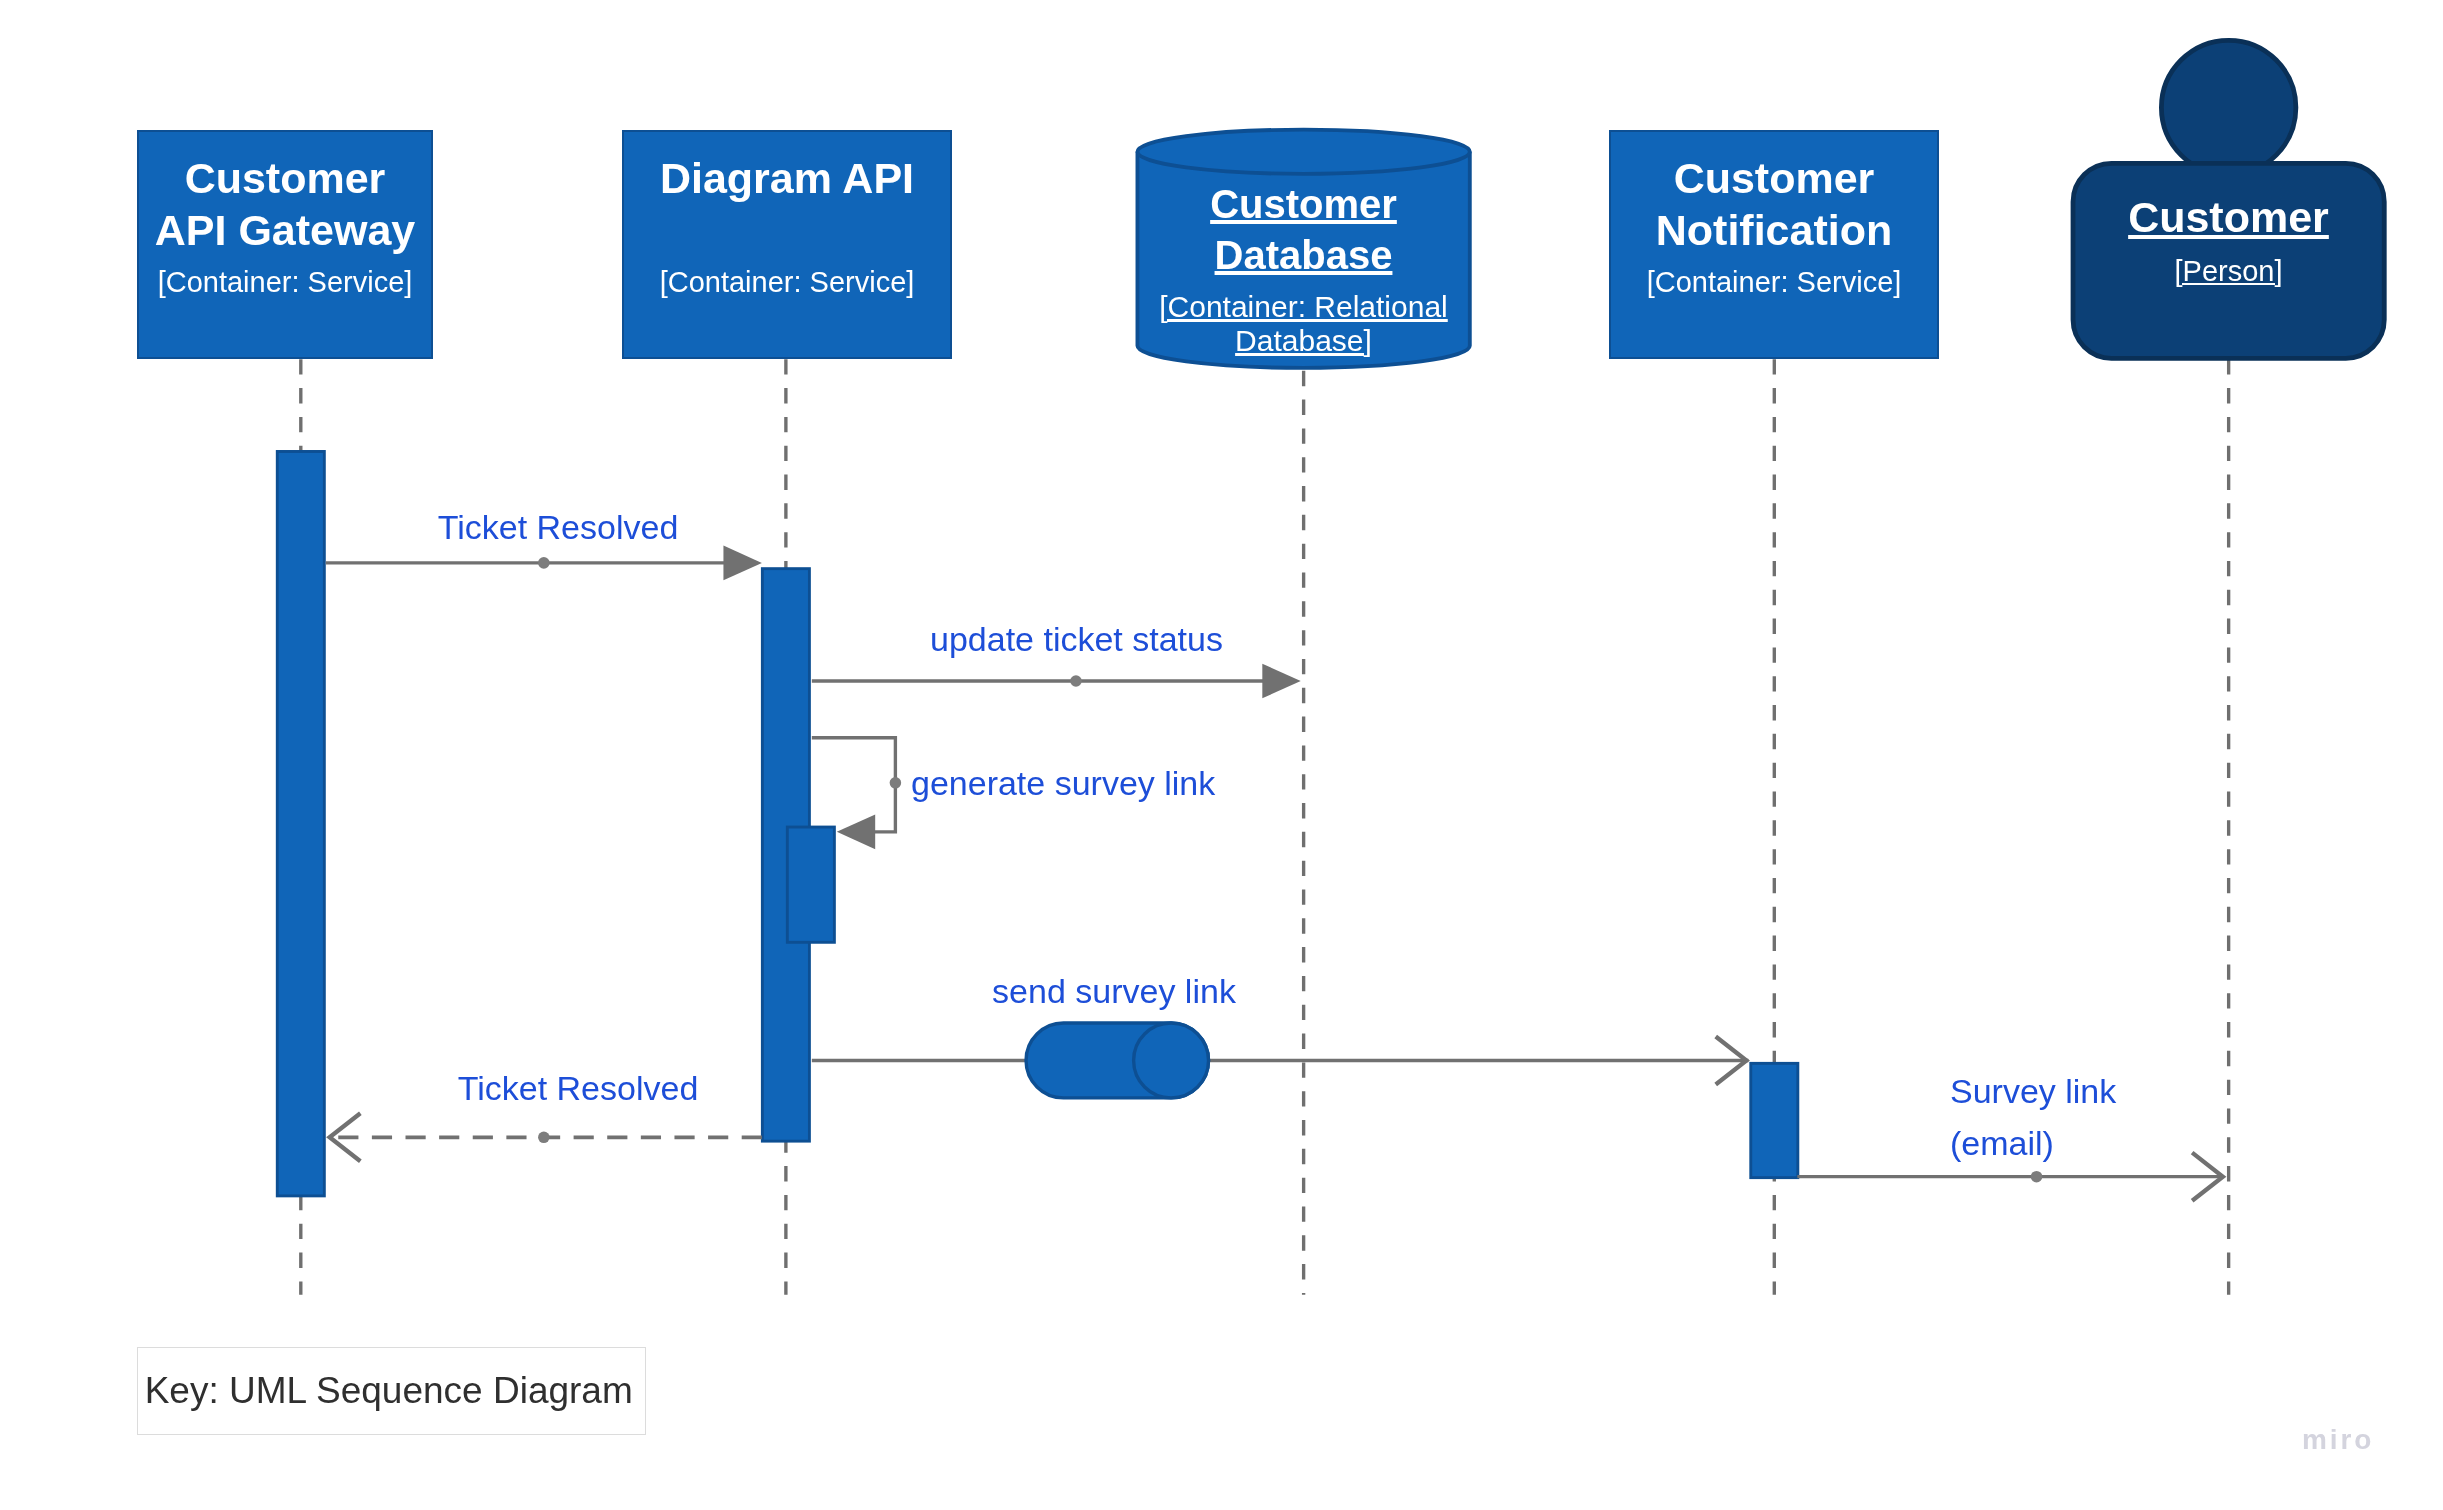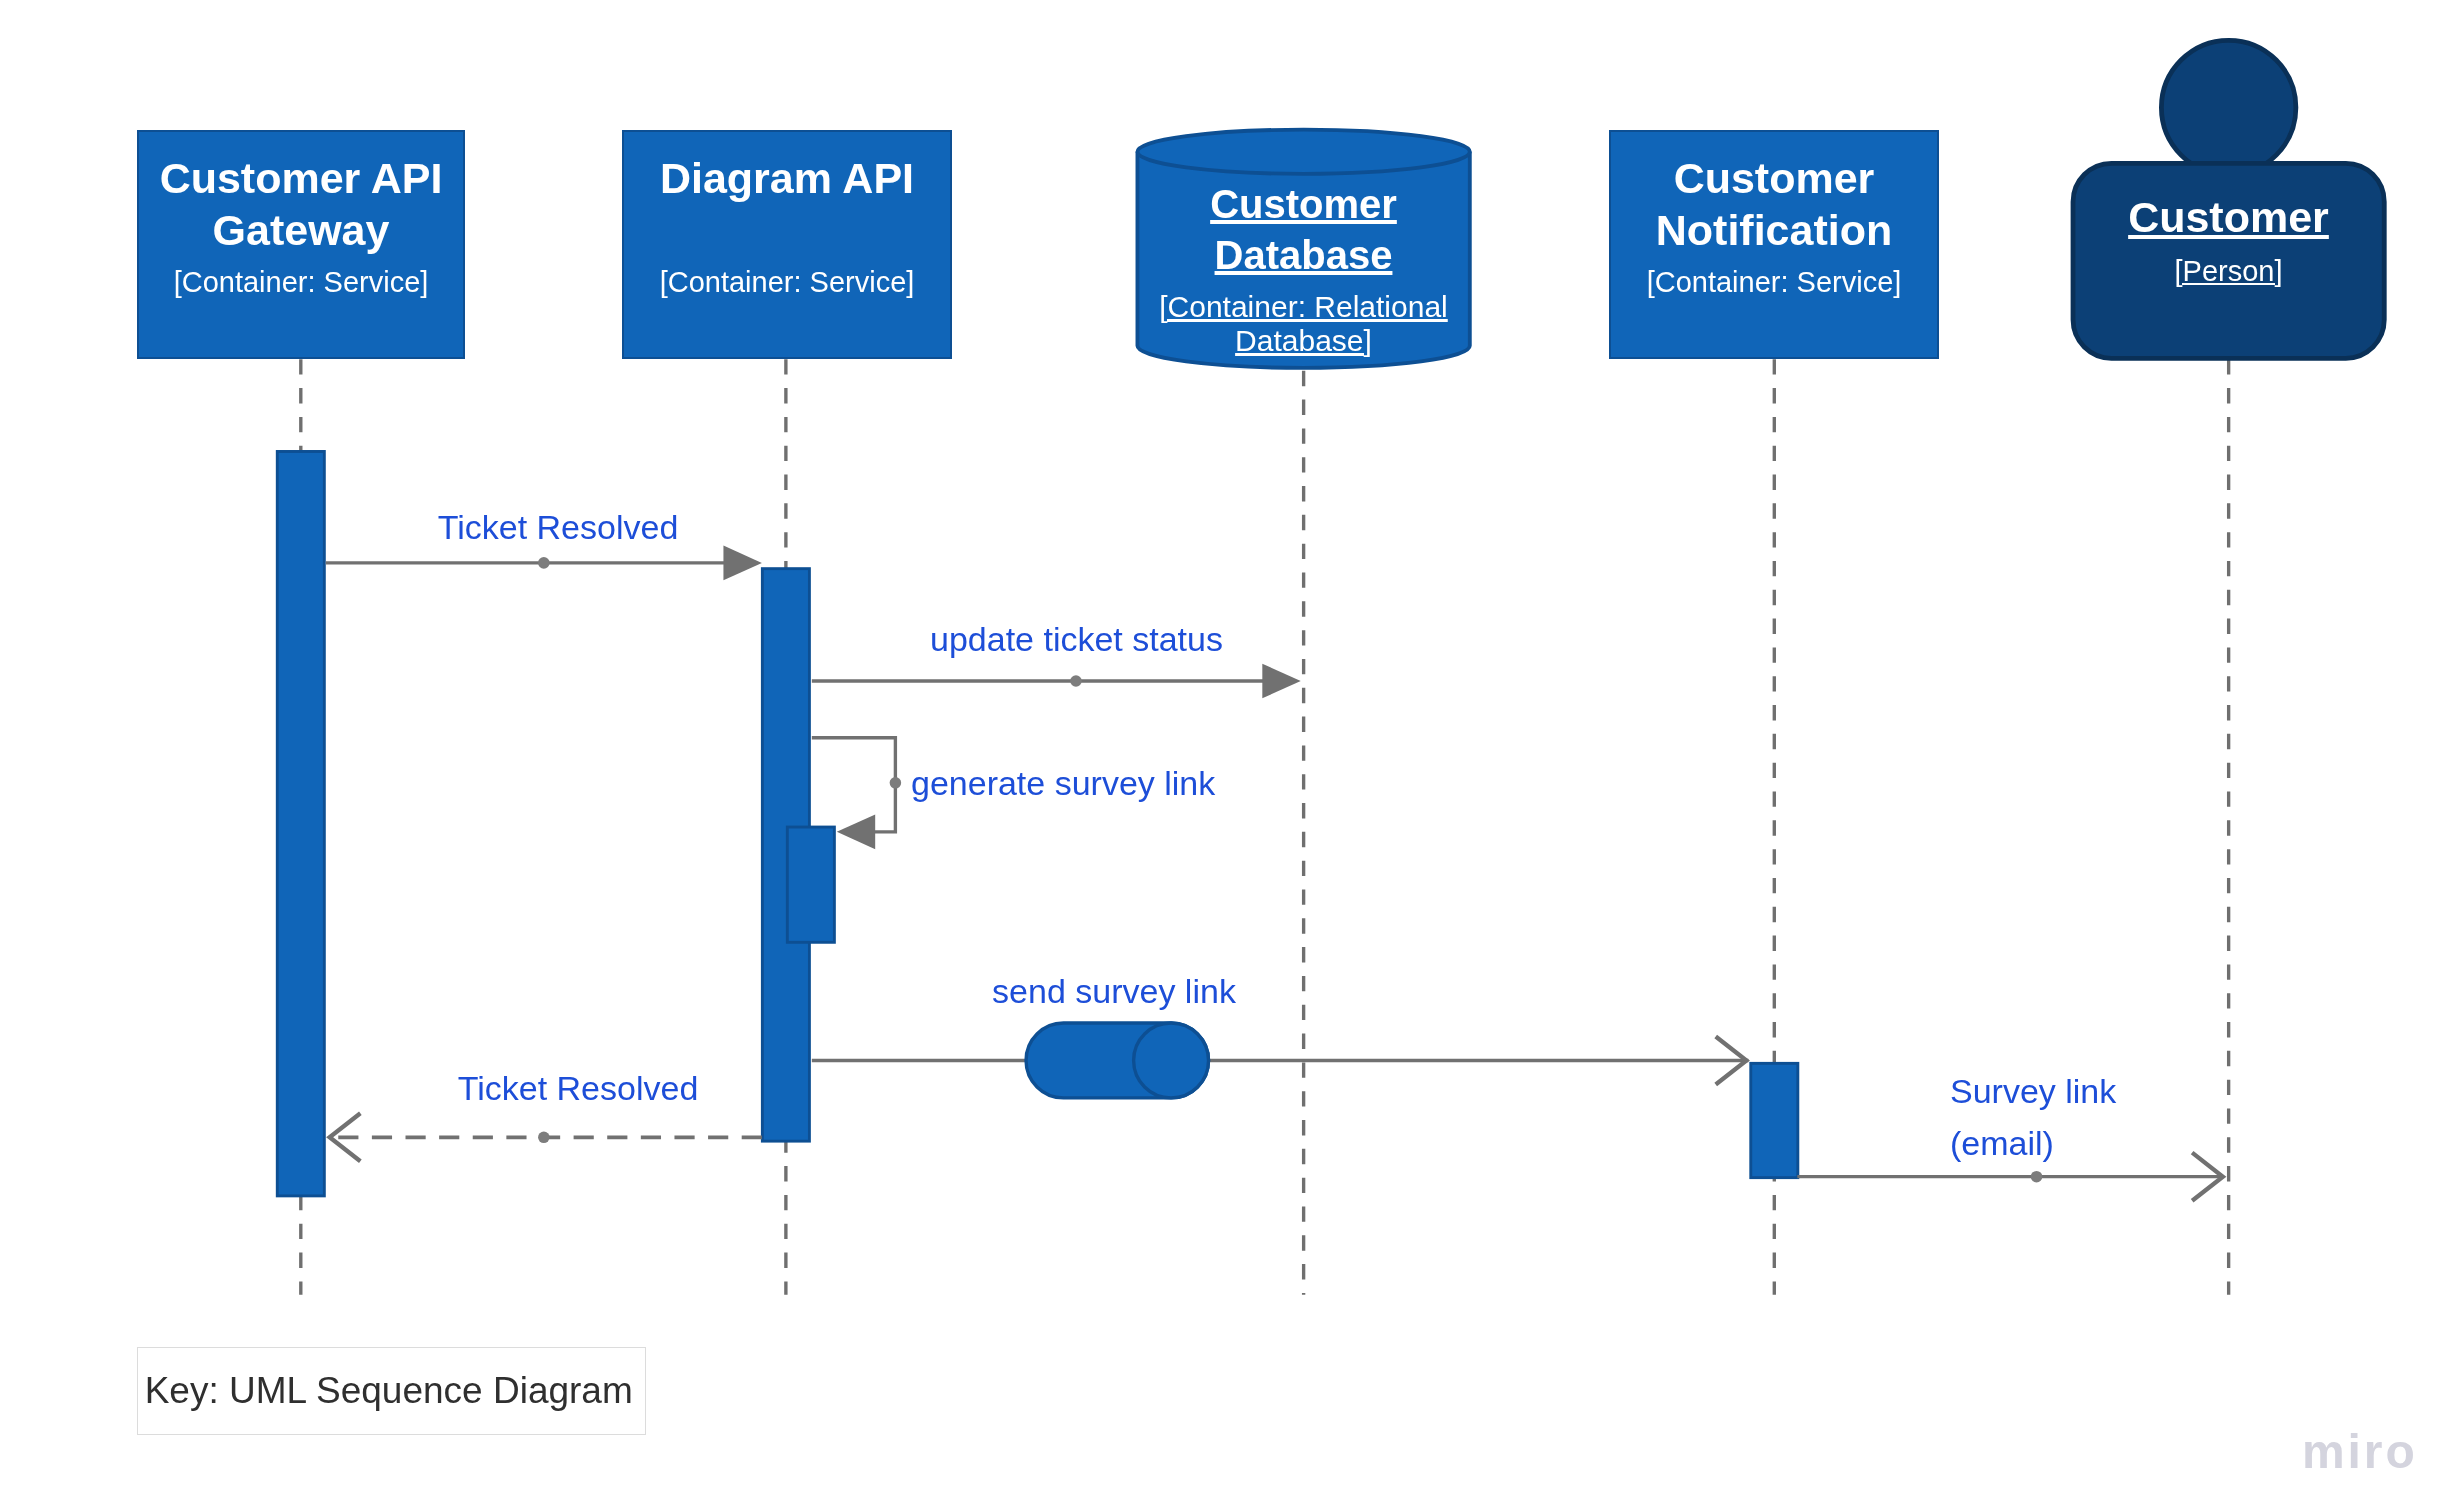--- a/index.html
+++ b/index.html
@@ -31,21 +31,21 @@
   }
   .msg-center{text-align:center;}
   .msg-left{text-align:left;}
 
   #key-box{
     position:absolute;left:137px;top:1347px;width:509px;height:88px;box-sizing:border-box;
     background:#ffffff;border:1.9px solid #DCDCDC;display:flex;align-items:center;
     font-size:37px;color:#2F2F2F;padding-left:6.7px;
   }
   #watermark{
-    position:absolute;left:2302px;top:1424px;font-size:48px;font-weight:bold;
+    position:absolute;left:2302px;top:1424px;font-size:28px;font-weight:bold;
     color:#D4D4DE;letter-spacing:2.9px;
   }
 </style>
 </head>
 <body>
 
 <div id="canvas">
 
   <svg id="shapes" viewBox="0 0 2543 1572">
 
@@ -107,21 +107,21 @@
       <circle cx="566" cy="1184" r="6" fill="#7D7D7D"></circle>
     </g>
 
     <g>
       <line x1="1871" y1="1225" x2="2312" y2="1225" stroke="#717171" stroke-width="3.5"></line>
       <path d="M 2282 1200 L 2314 1225 L 2282 1250" fill="none" stroke="#717171" stroke-width="4.5"></path>
       <circle cx="2120" cy="1225" r="6" fill="#7D7D7D"></circle>
     </g>
   </svg>
 
-  <div class="actor-box" style="left:137px;width:328px;">
+  <div class="actor-box" style="left:137px;width:296px;">
     <div class="actor-title">Customer API Gateway</div>
     <div class="actor-sub">[Container: Service]</div>
   </div>
 
   <div class="actor-box" style="left:622px;width:330px;">
     <div class="actor-title">Diagram API</div>
     <div class="actor-sub">[Container: Service]</div>
   </div>
 
   <div class="overlay-text" style="left:1145px;top:179px;width:317px;">

